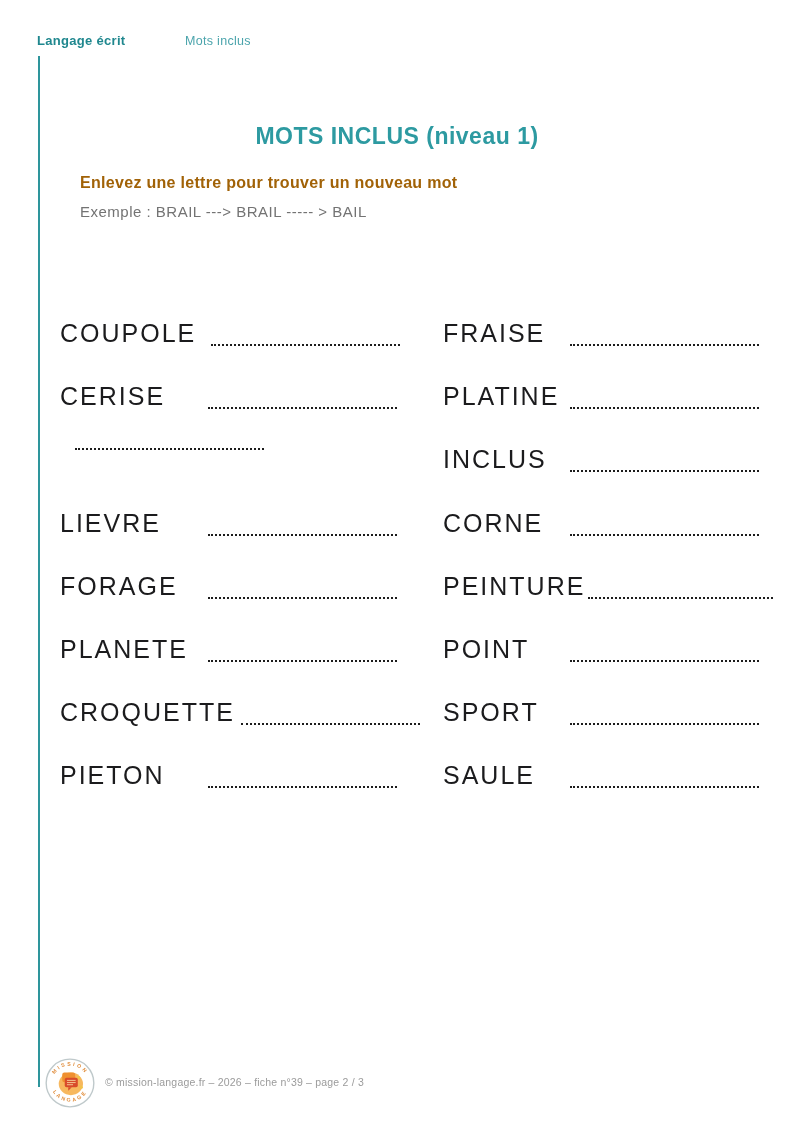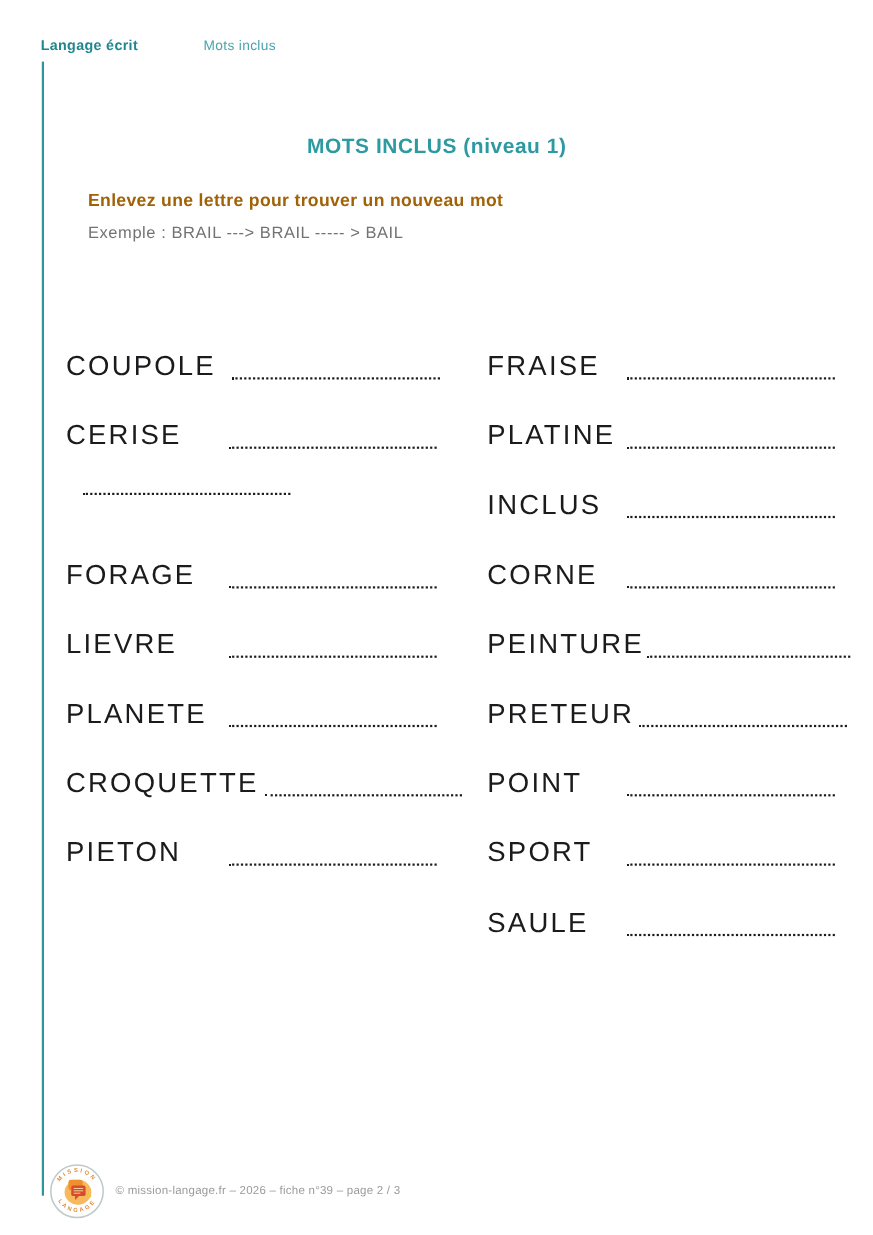--- a/index.html
+++ b/index.html
@@ -24,21 +24,21 @@
   }
   .vline{
     position:absolute;left:38px;top:56px;
     width:1.5px;height:1031px;
     background:#2e959c;
   }
   
   .sheet-title{
     position:absolute;left:0;top:123px;width:794px;
     text-align:center;
-    font-size:19px;font-weight:bold;
+    font-size:23px;font-weight:bold;
     color:#2d9aa1;letter-spacing:0.5px;
   }
   .instruction{
     position:absolute;left:80px;top:174px;
     font-size:16px;font-weight:bold;
     color:#a16207;letter-spacing:0.3px;
   }
   .example{
     position:absolute;left:80px;top:203px;
     font-size:15px;font-weight:normal;
@@ -96,26 +96,26 @@
   <div class="word-row">
     <span class="word">CERISE</span>
     <span class="answer-line"></span>
   </div>
 
   <div class="word-row">
     <span class="answer-line"></span>
   </div>
 
   <div class="word-row">
+    <span class="word">LIEVRE</span>
+    <span class="answer-line"></span>
+  </div>
+
+  <div class="word-row">
     <span class="word">FORAGE</span>
-    <span class="answer-line"></span>
-  </div>
-
-  <div class="word-row">
-    <span class="word">LIEVRE</span>
     <span class="answer-line"></span>
   </div>
 
   <div class="word-row">
     <span class="word">PLANETE</span>
     <span class="answer-line"></span>
   </div>
 
   <div class="word-row">
     <span class="word">CROQUETTE</span>
@@ -147,24 +147,20 @@
   <div class="word-row">
     <span class="word">CORNE</span>
     <span class="answer-line"></span>
   </div>
 
   <div class="word-row">
     <span class="word">PEINTURE</span>
     <span class="answer-line"></span>
   </div>
 
-  <div class="word-row">
-    <span class="word">PRETEUR</span>
-    <span class="answer-line"></span>
-  </div>
 
   <div class="word-row">
     <span class="word">POINT</span>
     <span class="answer-line"></span>
   </div>
 
   <div class="word-row">
     <span class="word">SPORT</span>
     <span class="answer-line"></span>
   </div>

